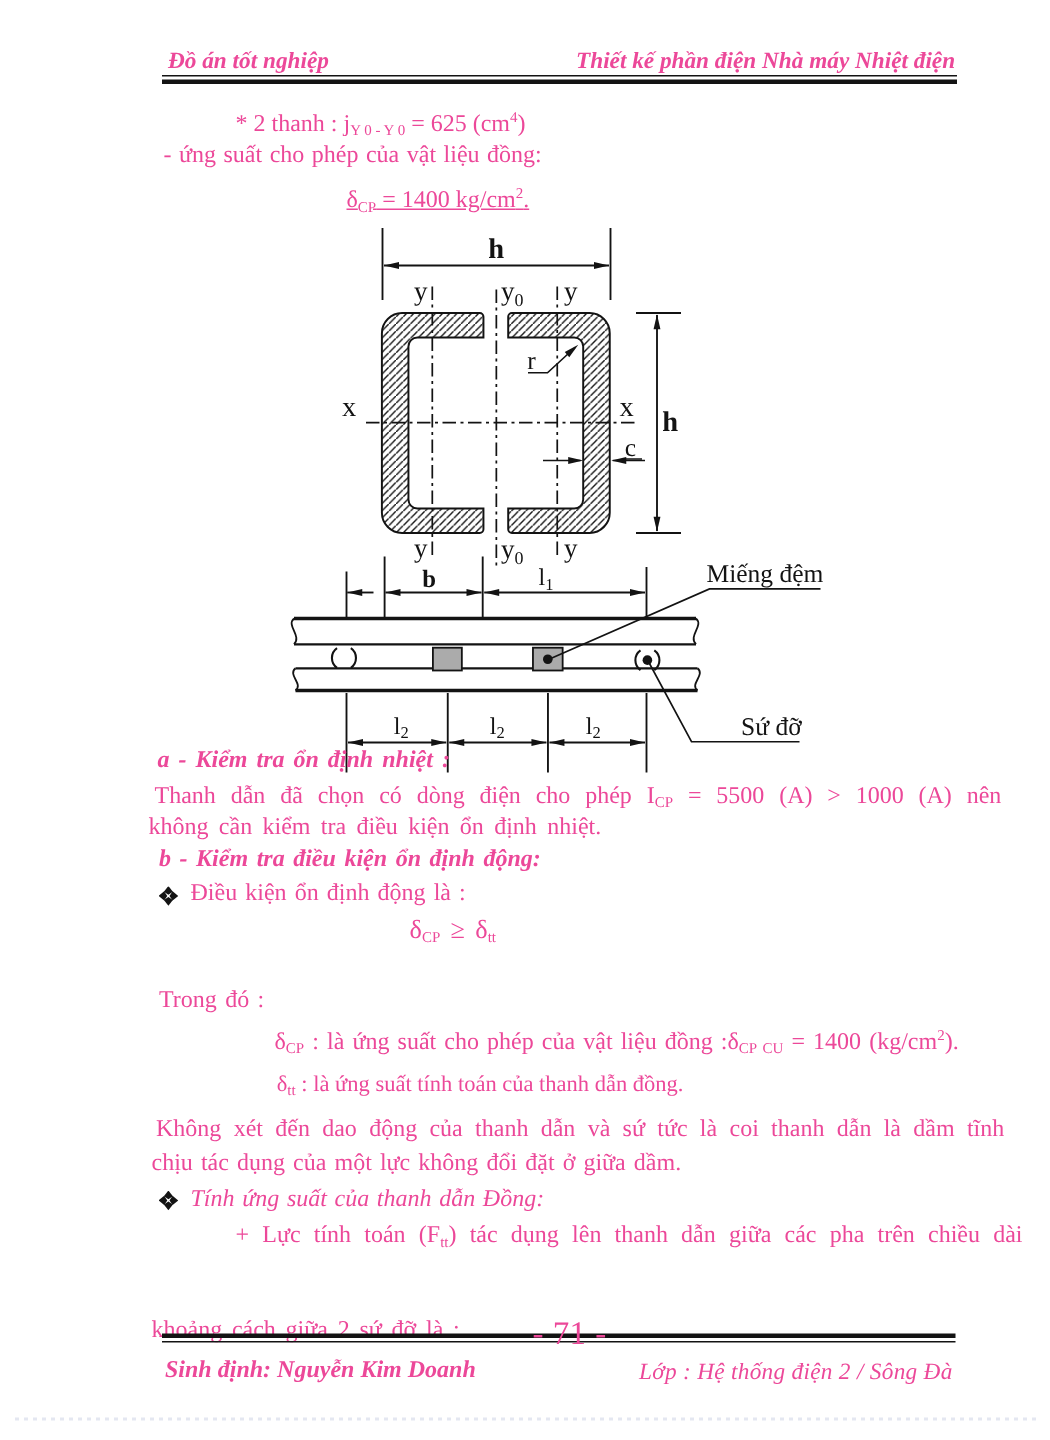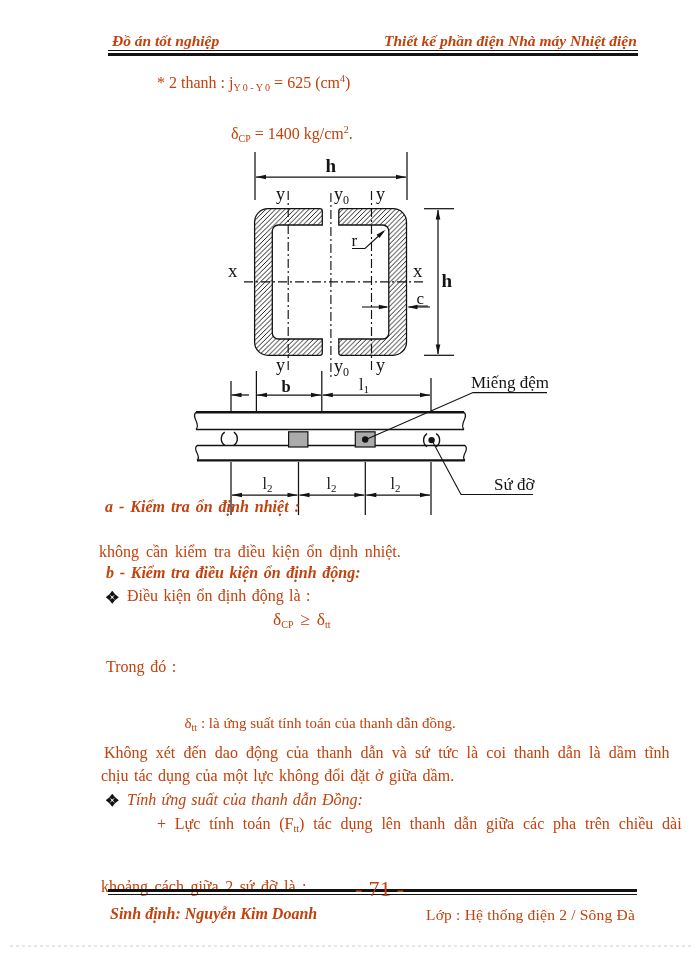--- a/index.html
+++ b/index.html
@@ -1,39 +1,40 @@
 <!DOCTYPE html>
 <html><head>
 <meta charset="utf-8">
 <style>
   html,body{margin:0;padding:0;background:#ffffff;}
   #page{position:relative;width:700px;height:960px;background:#ffffff;overflow:hidden;
-        font-family:"Liberation Serif",serif;color:#c2410c;}
+        font-family:"Liberation Serif",serif;color:#ec4899;}
   .t{position:absolute;white-space:nowrap;font-size:16px;line-height:1.2;}
   .bi{font-weight:bold;font-style:italic;}
   sub.s{font-size:10px;vertical-align:-3px;}
   sup.s{font-size:10px;vertical-align:6px;}
   svg text{font-family:"Liberation Serif",serif;fill:#131313;}
 </style>
 </head>
 <body>
 <div id="page">
 
 <div class="t bi" style="left:112px;top:32px;font-size:15.5px;">Đồ án tốt nghiệp</div>
 
 <div class="t bi" style="left:384px;top:32px;font-size:15.5px;">Thiết kế phần điện Nhà máy Nhiệt điện</div>
 
 <div style="position:absolute;left:108px;top:50px;width:530px;height:1px;background:#131313;"></div>
 
 <div style="position:absolute;left:108px;top:52.5px;width:530px;height:3px;background:#131313;"></div>
 
 <div class="t" style="left:157px;top:72.7px;">* 2 thanh : j<sub class="s">Y 0 - Y 0</sub> = 625 (cm<sup class="s">4</sup>)</div>
 
-
-<div class="t" style="left:231px;top:124.2px;">δ<sub class="s">CP</sub> = 1400 kg/cm<sup class="s">2</sup>.</div>
+<div class="t" style="left:109px;top:94px;word-spacing:1px;">- ứng suất cho phép của vật liệu đồng:</div>
+
+<div class="t" style="left:231px;top:124.2px;text-decoration:underline;">δ<sub class="s">CP</sub> = 1400 kg/cm<sup class="s">2</sup>.</div>
 
 <svg id="diag" width="700" height="560" viewBox="0 0 700 560" style="position:absolute;left:0;top:0;">
 <defs>
 
 <pattern id="hatch" width="4.8" height="4.8" patternUnits="userSpaceOnUse">
   <path d="M-1.2,6 L6,-1.2" stroke="#131313" stroke-width="0.95" fill="none"></path>
 </pattern>
 </defs>
 
 <g stroke="#131313" stroke-width="1.25" fill="none">
@@ -165,40 +166,42 @@
 <polygon points="366.3,495 376.3,492.7 376.3,497.3" fill="#131313"></polygon>
 <polygon points="430,495 420,492.7 420,497.3" fill="#131313"></polygon>
 
 <text x="262.5" y="489" font-size="16">l<tspan font-size="11" dy="3">2</tspan></text>
 <text x="326.5" y="489" font-size="16">l<tspan font-size="11" dy="3">2</tspan></text>
 <text x="390.5" y="489" font-size="16">l<tspan font-size="11" dy="3">2</tspan></text>
 </svg>
 
 <div class="t bi" style="left:105px;top:496.5px;word-spacing:2px;">a - Kiểm tra ổn định nhiệt :</div>
 
+<div class="t" style="left:103px;top:520.5px;word-spacing:5.9px;">Thanh dẫn đã chọn có dòng điện cho phép  I<sub class="s">CP</sub>  =  5500 (A) &gt; 1000 (A) nên</div>
 
 <div class="t" style="left:99px;top:542px;word-spacing:2.9px;">không cần kiểm tra điều kiện ổn định nhiệt.</div>
 
 <div class="t bi" style="left:106px;top:562.8px;word-spacing:1.7px;">b - Kiểm tra điều kiện ổn định động:</div>
 
 <svg width="12.5" height="12.5" style="position:absolute;left:106px;top:591px;" viewBox="0 0 12 12">
       <g fill="#131313">
         <path d="M6,-0.3 L8.9,3.3 L6,5.3 L3.1,3.3 Z"></path>
         <path d="M6,12.3 L8.9,8.7 L6,6.7 L3.1,8.7 Z"></path>
         <path d="M-0.3,6 L3.3,3.1 L5.3,6 L3.3,8.9 Z"></path>
         <path d="M12.3,6 L8.7,3.1 L6.7,6 L8.7,8.9 Z"></path>
       </g>
     </svg>
 
 <div class="t" style="left:127px;top:586px;word-spacing:1.4px;">Điều kiện ổn định động là :</div>
 
 <div class="t" style="left:273px;top:609px;word-spacing:2.5px;font-size:17.5px;">δ<sub class="s">CP</sub>  ≥ δ<sub class="s">tt</sub></div>
 
 <div class="t" style="left:106px;top:657.1px;word-spacing:1.6px;">Trong đó :</div>
 
+<div class="t" style="left:183px;top:685.4px;word-spacing:1.4px;">δ<sub class="s">CP</sub> : là ứng suất cho phép của vật liệu đồng :δ<sub class="s">CP CU</sub> = 1400 (kg/cm<sup class="s">2</sup>).</div>
 
 <div class="t" style="left:184.5px;top:713.7px;font-size:15px;">δ<sub class="s">tt</sub> :  là ứng suất tính toán của thanh dẫn đồng.</div>
 
 <div class="t" style="left:101px;top:766px;word-spacing:1.4px;">chịu tác dụng của một lực không đổi đặt ở giữa dầm.</div>
 
 <div class="t" style="left:104px;top:742.8px;word-spacing:4.2px;">Không xét đến dao động của thanh dẫn và sứ tức là coi thanh dẫn là dầm tĩnh</div>
 
 <svg width="12.5" height="12.5" style="position:absolute;left:106px;top:794px;" viewBox="0 0 12 12">
       <g fill="#131313">
         <path d="M6,-0.3 L8.9,3.3 L6,5.3 L3.1,3.3 Z"></path>
@@ -215,17 +218,17 @@
 <div class="t" style="left:101px;top:837.1px;word-spacing:2.5px;margin-top:40px;">khoảng cách giữa 2 sứ đỡ là :</div>
 
 <div style="position:absolute;left:108px;top:888.5px;width:529px;height:3px;background:#131313;"></div>
 
 <div style="position:absolute;left:108px;top:893.5px;width:529px;height:1px;background:#131313;"></div>
 
 <div class="t bi" style="left:110px;top:903.7px;font-size:16px;">Sinh định: Nguyễn Kim Doanh</div>
 
 <div class="t" style="left:355px;top:876px;font-size:22px;letter-spacing:0.3px;">- 71 -</div>
 
-<div class="t" style="left:426px;top:905.5px;font-size:15.5px;letter-spacing:0.2px;">Lớp : Hệ thống điện 2 / Sông Đà</div>
+<div class="t" style="left:426px;top:905.5px;font-size:15.5px;font-style:italic;letter-spacing:0.2px;">Lớp : Hệ thống điện 2 / Sông Đà</div>
 
 <div style="position:absolute;left:10px;top:945px;width:682px;height:2px;background:repeating-linear-gradient(90deg,#e4e7f1 0,#e4e7f1 3px,#ffffff 3px,#ffffff 6px);"></div>
 
 </div>
 
 </body></html>

